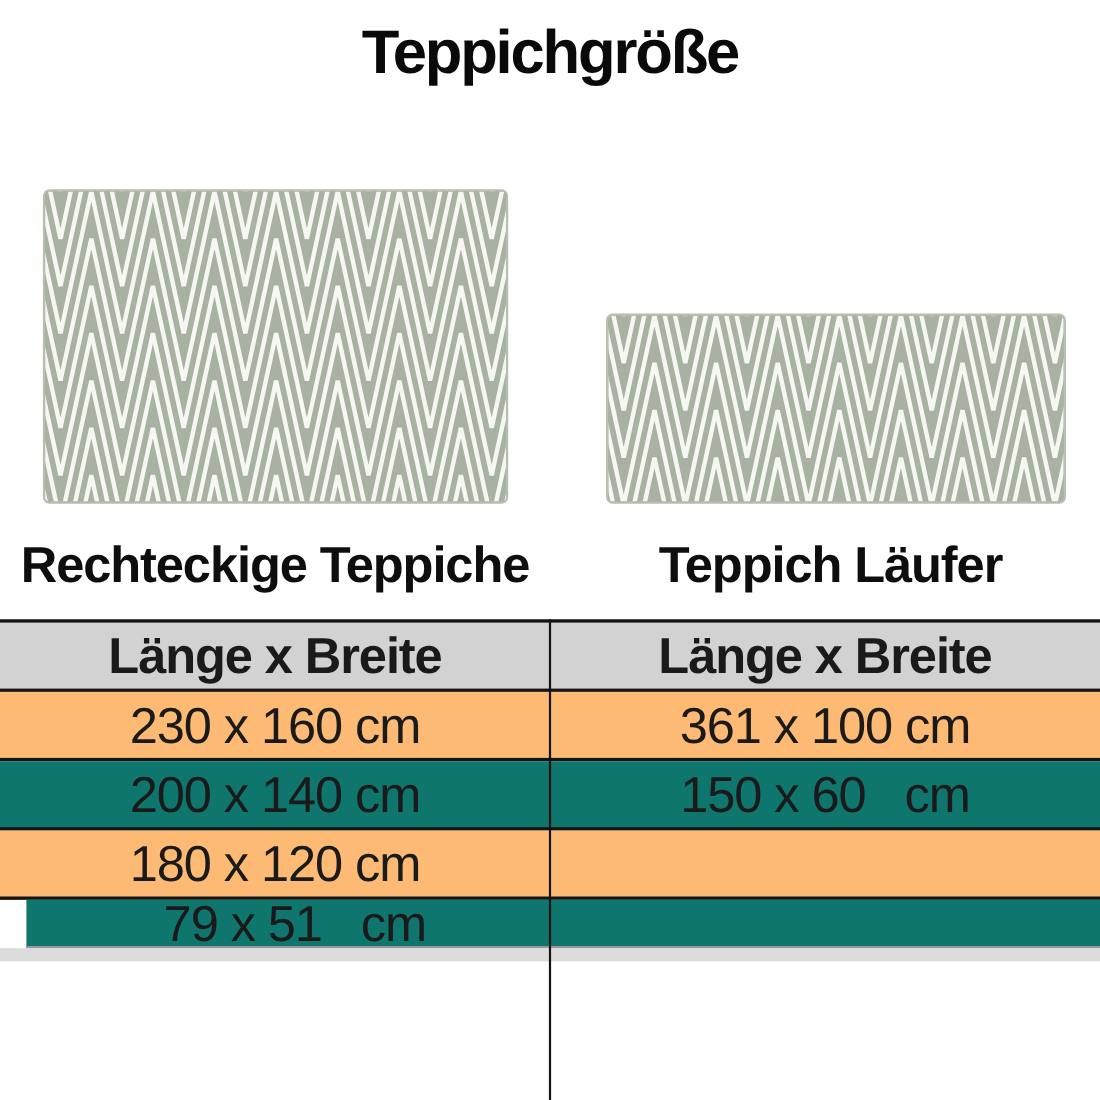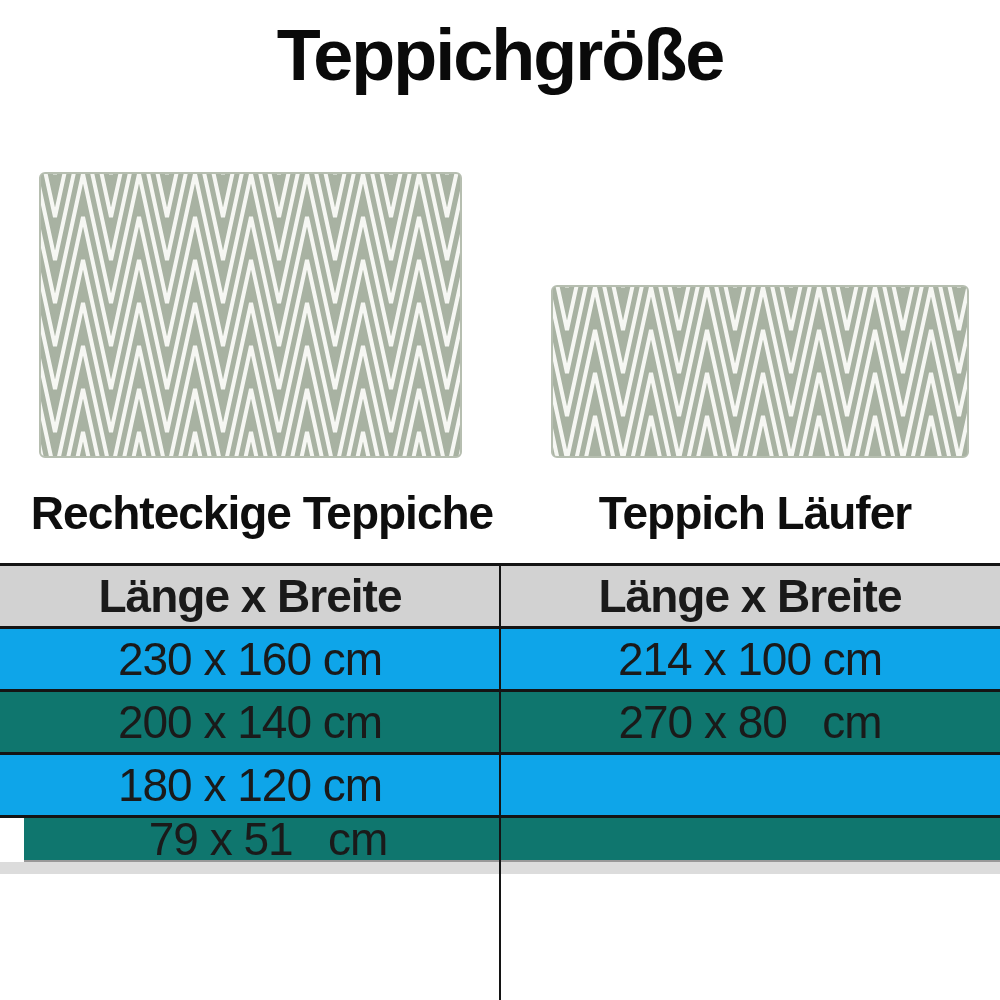--- a/index.html
+++ b/index.html
@@ -2,37 +2,37 @@
 <html><head>
 <meta charset="utf-8">
 <style>
   html,body{margin:0;padding:0;background:#ffffff;}
   .stage{
     position:relative;width:1000px;height:1000px;background:#ffffff;
     font-family:"Liberation Sans","DejaVu Sans",sans-serif;color:#111;overflow:hidden;
   }
   .title{
     position:absolute;top:14px;left:0;width:1000px;margin:0;
-    text-align:center;font-size:72px;font-weight:bold;letter-spacing:-2px;color:#0a0a0a;
+    text-align:center;font-size:56px;font-weight:bold;letter-spacing:-2px;color:#0a0a0a;
   }
   .rug{
     position:absolute;border:2px solid #b6beb0;border-radius:6px;overflow:hidden;
     box-sizing:border-box;background:#a8b2a2;
   }
   .rug-left{left:39px;top:172px;width:423px;height:286px;}
   .rug-right{left:551px;top:285px;width:418px;height:173px;}
   .chevron{display:block;}
   .rug-label{
     position:absolute;top:486px;width:500px;text-align:center;
     font-size:46px;font-weight:bold;color:#0e0e0e;letter-spacing:-1px;white-space:nowrap;
   }
-  .label-left{left:0;padding-left:12px;}
+  .label-left{left:0;}
   .label-right{left:505px;}
   .size-table{position:absolute;top:563px;left:0;width:1000px;}
-  .t-row{display:flex;align-items:center;height:60px;border-bottom:3px solid #141414;background:#0ea5e9;}
+  .t-row{display:flex;align-items:center;height:60px;border-bottom:3px solid #141414;background:#fdba74;}
   .t-header{border-top:3px solid #141414;background:#d2d2d2;font-weight:bold;}
   .t-row.shaded{background:#0f766e;}
   .t-row.last{height:42px;border-bottom:2px solid #999999;margin-left:24px;}
   .t-cell{
     width:500px;text-align:center;font-size:46px;color:#1a1a1a;
     white-space:pre;letter-spacing:-1px;
   }
   .bottom-strip{height:12px;background:#dcdcdc;}
   .divider{position:absolute;left:499px;top:563px;width:2px;height:437px;background:#141414;}
 </style>
@@ -60,25 +60,25 @@
   <div class="rug-label label-left">Rechteckige Teppiche</div>
   <div class="rug-label label-right">Teppich Läufer</div>
 
   <div class="size-table">
     <div class="t-row t-header">
       <div class="t-cell">Länge x Breite</div>
       <div class="t-cell">Länge x Breite</div>
     </div>
     <div class="t-row">
       <div class="t-cell">230 x 160 cm</div>
-      <div class="t-cell">214 x 100 cm</div>
+      <div class="t-cell">361 x 100 cm</div>
     </div>
     <div class="t-row shaded">
       <div class="t-cell">200 x 140 cm</div>
-      <div class="t-cell">270 x 80   cm</div>
+      <div class="t-cell">150 x 60   cm</div>
     </div>
     <div class="t-row">
       <div class="t-cell">180 x 120 cm</div>
       <div class="t-cell"></div>
     </div>
     <div class="t-row shaded last">
       <div class="t-cell">79 x 51   cm</div>
       <div class="t-cell"></div>
     </div>
     <div class="bottom-strip"></div>

